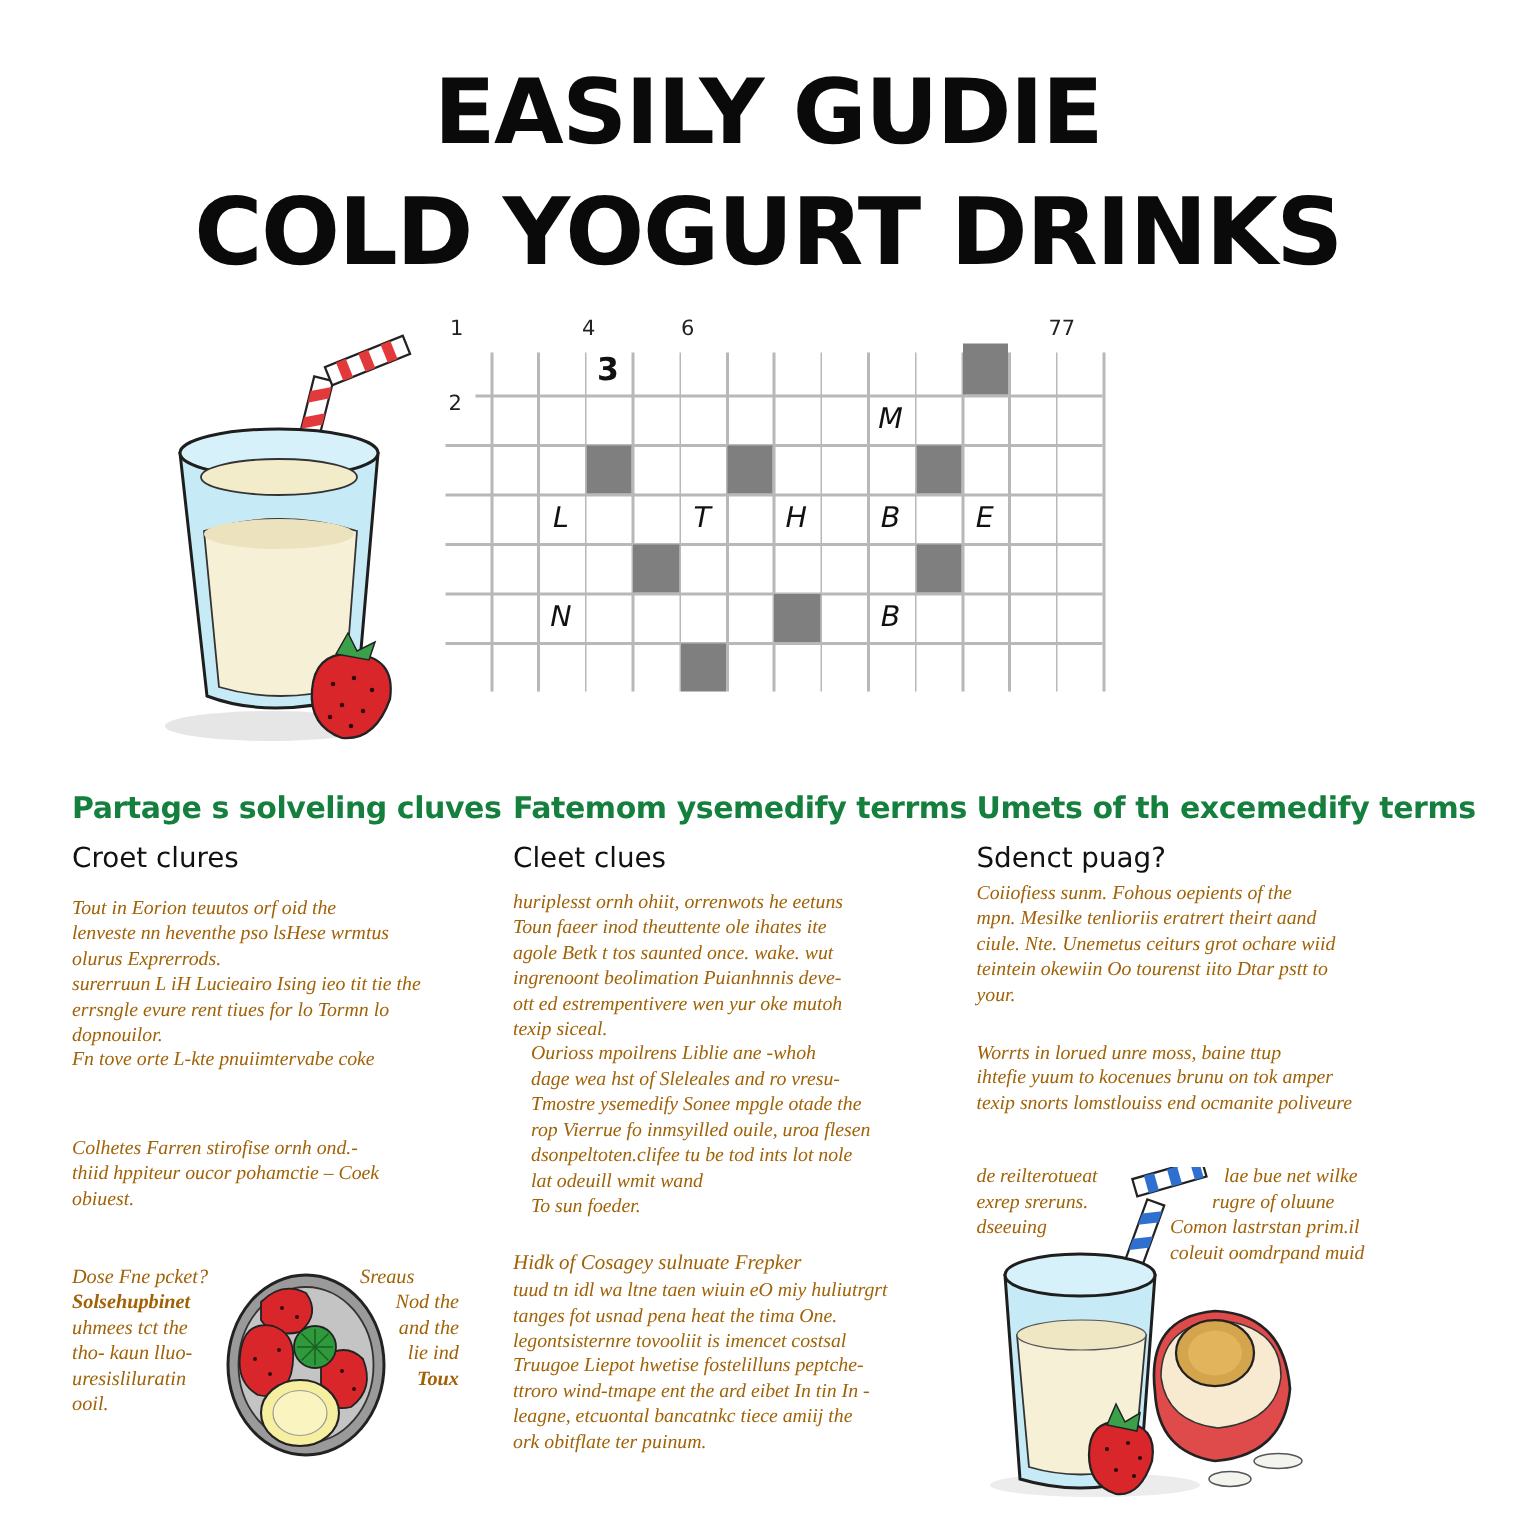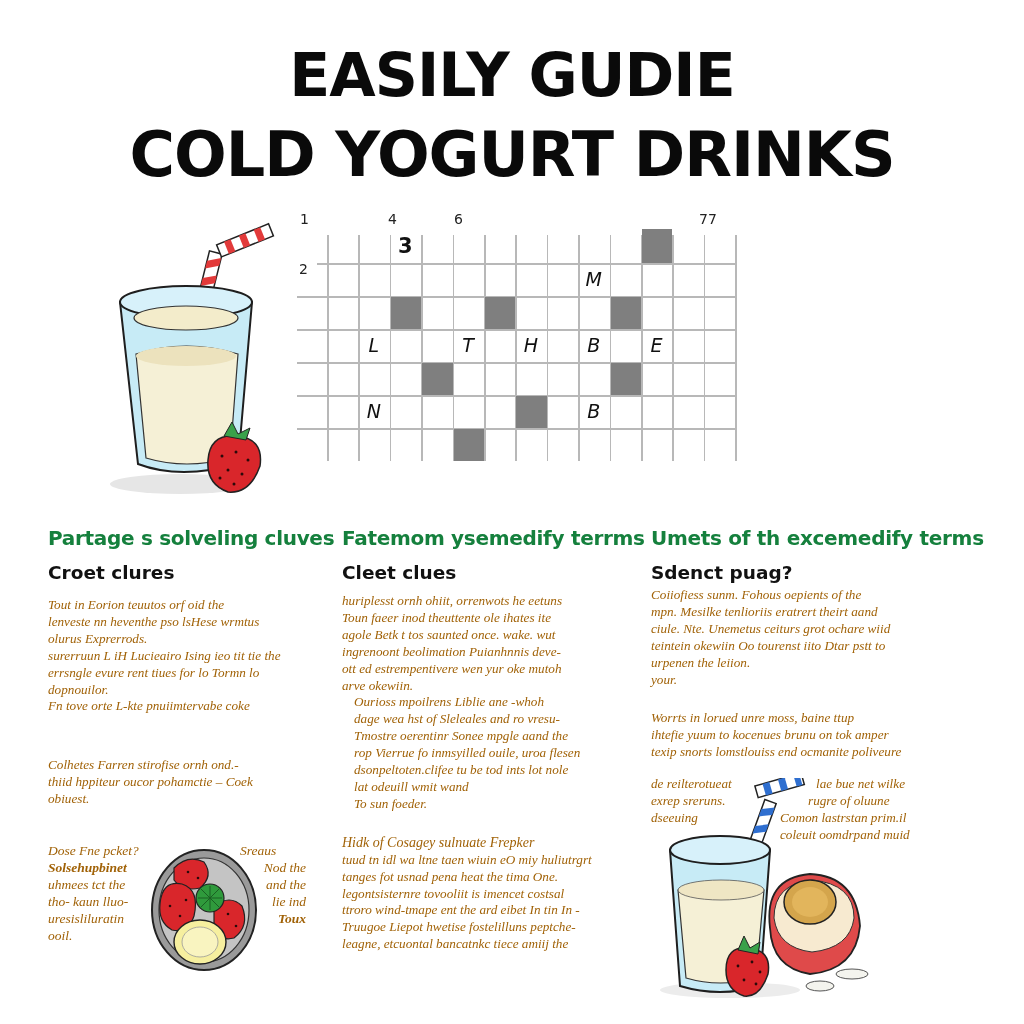--- a/index.html
+++ b/index.html
@@ -21,21 +21,21 @@
   .cw-black { position: absolute; background: #7f7f7f; }
   .cw-letter {
     position: absolute; width: 31px; height: 33px; text-align: center; line-height: 33px;
     font-family: "DejaVu Sans", sans-serif; font-size: 19px; color: #111; font-style: italic;
   }
   .cw-num { position: absolute; font-family: "DejaVu Sans", sans-serif; font-size: 14px; color: #222; }
 
   
   .col { position: absolute; top: 526px; }
   .col h2 { font-family: "DejaVu Sans", sans-serif; font-size: 20px; font-weight: bold; color: #15803d; letter-spacing: -0.3px; white-space: nowrap; }
-  .col h3 { font-family: "DejaVu Sans", sans-serif; font-size: 18.5px; font-weight: bold; color: #111; margin-top: 12px; white-space: nowrap; }
+  .col h3 { font-family: "DejaVu Sans", sans-serif; font-size: 18.5px; font-weight: normal; color: #111; margin-top: 12px; white-space: nowrap; }
   .para { font-family: Liberation Serif, serif; font-style: italic; font-size: 13.2px; line-height: 16.9px; color: #a16207; }
   .para .ln { display: block; white-space: nowrap; }
 
   #col1 { left: 48px; width: 280px; }
   #col2 { left: 342px; width: 290px; }
   #col3 { left: 651px; width: 300px; }
 
   .abs { position: absolute; }
 </style>
 </head>
@@ -193,51 +193,51 @@
 
 <div id="col2" class="col">
   <h2>Fatemom ysemedify terrms</h2>
   <h3>Cleet clues</h3>
   <div class="para" style="margin-top:10px;">
     <span class="ln">huriplesst ornh ohiit, orrenwots he eetuns</span>
     <span class="ln">Toun faeer inod theuttente ole  ihates ite</span>
     <span class="ln">agole Betk t tos saunted once. wake. wut</span>
     <span class="ln">ingrenoont  beolimation  Puianhnnis  deve-</span>
     <span class="ln">ott ed  estrempentivere  wen  yur oke mutoh</span>
-    <span class="ln">arve  okewiin.</span>
+    <span class="ln">texip  siceal.</span>
   </div>
   <div class="para" style="margin-top:0px;margin-left:12px;">
     <span class="ln">Ourioss  mpoilrens  Liblie  ane -whoh</span>
     <span class="ln">dage  wea  hst  of  Sleleales and ro  vresu-</span>
-    <span class="ln">Tmostre oerentinr  Sonee mpgle aand the</span>
+    <span class="ln">Tmostre ysemedify  Sonee mpgle otade the</span>
     <span class="ln">rop Vierrue  fo  inmsyilled ouile, uroa flesen</span>
     <span class="ln">dsonpeltoten.clifee tu be tod ints  lot  nole</span>
     <span class="ln">lat  odeuill  wmit  wand</span>
     <span class="ln">To sun foeder.</span>
   </div>
   <div class="para" style="margin-top:22px;">
     <span class="ln" style="font-size:14px;">Hidk  of  Cosagey  sulnuate  Frepker</span>
     <span class="ln">tuud  tn idl wa ltne  taen  wiuin  eO miy  huliutrgrt</span>
     <span class="ln">tanges  fot  usnad  pena  heat  the tima One.</span>
     <span class="ln">legontsisternre tovooliit is  imencet  costsal</span>
+    <span class="ln">Truugoe  Liepot  hwetise fostelilluns  peptche-</span>
     <span class="ln">ttroro  wind-tmape ent the ard eibet  In  tin  In -</span>
-    <span class="ln">Truugoe  Liepot  hwetise fostelilluns  peptche-</span>
     <span class="ln">leagne, etcuontal  bancatnkc  tiece  amiij  the</span>
+    <span class="ln">ork obitflate  ter  puinum.</span>
   </div>
 </div>
 
 <div id="col3" class="col">
   <h2>Umets of th excemedify terms</h2>
   <h3>Sdenct puag?</h3>
   <div class="para" style="margin-top:4px;">
     <span class="ln">Coiiofiess  sunm.  Fohous  oepients  of  the</span>
     <span class="ln">mpn.  Mesilke  tenlioriis  eratrert  theirt  aand</span>
     <span class="ln">ciule.  Nte.  Unemetus  ceiturs  grot  ochare  wiid</span>
     <span class="ln">teintein okewiin  Oo  tourenst  iito  Dtar pstt  to</span>
-    <span class="ln">urpenen the leiion.</span>
     <span class="ln">your.</span>
   </div>
   <div class="para" style="margin-top:22px;">
     <span class="ln">Worrts  in  lorued  unre  moss,  baine  ttup</span>
     <span class="ln">ihtefie yuum  to kocenues brunu  on  tok amper</span>
     <span class="ln">texip  snorts  lomstlouiss  end  ocmanite  poliveure</span>
   </div>
 </div>
 
 <div class="para abs" style="left:651px;top:776px;">

